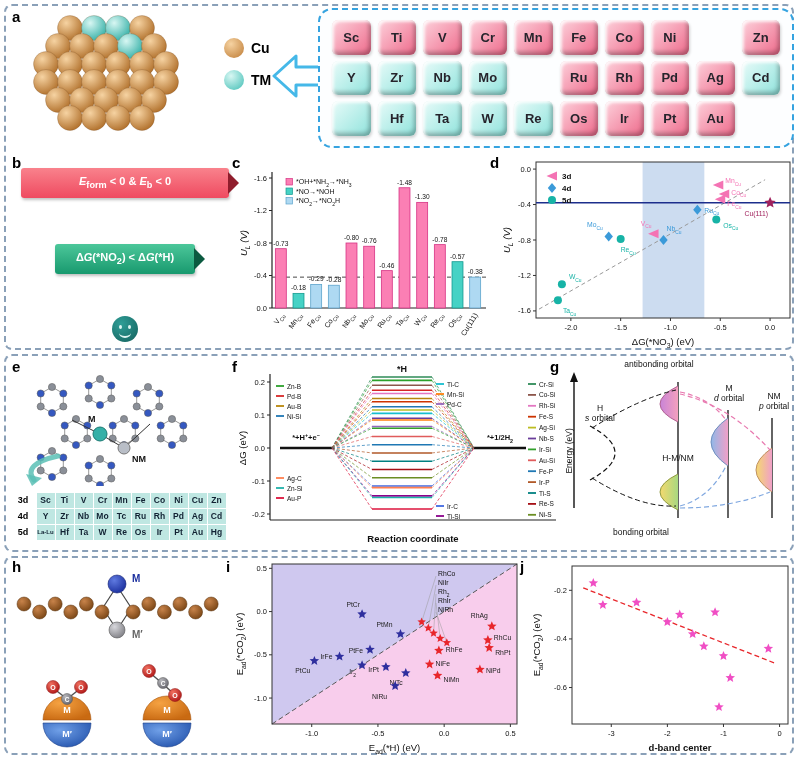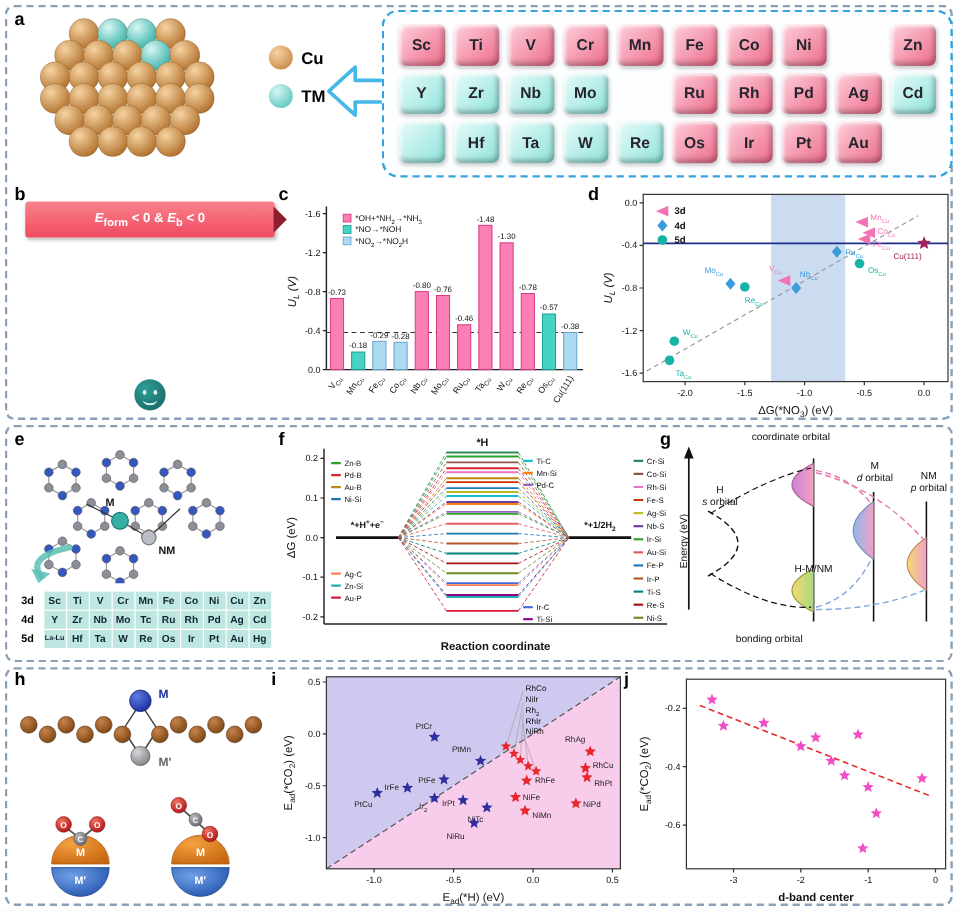--- a/index.html
+++ b/index.html
@@ -145,20 +145,24 @@
 
   <div id="funnel">
     <div id="smiley">
       <span class="eye" style="left:7px"></span>
       <span class="eye" style="left:16px"></span>
       <span class="mouth"></span>
     </div>
   <div class="band" style="left: 5px; top: 0px; width: 208px; background: linear-gradient(rgb(249, 130, 140), rgb(239, 74, 96)); align-items: center;">
         <span><i>E</i><sub>form</sub> &lt; 0 &amp; <i>E</i><sub>b</sub> &lt; 0</span>
         <i class="fold" style="border-left-color: rgb(143, 29, 44);"></i>
+      </div>
+      <div class="band" style="left: 39px; top: 76px; width: 140px; background: linear-gradient(rgb(76, 199, 154), rgb(24, 153, 110));">
+        <span>Δ<i>G</i>(*NO<sub>2</sub>) &lt; Δ<i>G</i>(*H)</span>
+        <i class="fold" style="border-left-color: rgb(11, 90, 64);"></i>
       </div>
     </div>
 
   <svg id="chart-c" class="abs" style="left:236px;top:156px" width="252" height="192">
       <line x1="36" y1="16" x2="36" y2="152" stroke="#222" stroke-width="1.2"></line>
       <line x1="36" y1="152" x2="250" y2="152" stroke="#222" stroke-width="1.2"></line>
       <line x1="33" y1="152" x2="36" y2="152" stroke="#222" stroke-width="1"></line>
       <text x="31" y="154.5" font-size="7.5" fill="#111" text-anchor="end" font-weight="normal" font-style="normal"><tspan dy="0">0.0</tspan></text>
       <line x1="33" y1="119.5" x2="36" y2="119.5" stroke="#222" stroke-width="1"></line>
       <text x="31" y="122" font-size="7.5" fill="#111" text-anchor="end" font-weight="normal" font-style="normal"><tspan dy="0">-0.4</tspan></text>
@@ -559,24 +563,24 @@
         <path d="M118,116 Q82,134 118,152" fill="url(#gBond)" stroke="#909a40" stroke-width="1"></path>
         <path d="M168,60 Q134,84 168,108" fill="url(#gMd)" stroke="#7090c0" stroke-width="1"></path>
         <path d="M212,90 Q180,112 212,134" fill="url(#gNp)" stroke="#c09060" stroke-width="1"></path>
         <path d="M32,70 Q80,40 116,32" fill="none" stroke="#111" stroke-width="1" stroke-dasharray="5,3"></path>
         <path d="M32,120 Q80,150 116,148" fill="none" stroke="#111" stroke-width="1" stroke-dasharray="5,3"></path>
         <path d="M120,34 Q150,40 166,62" fill="none" stroke="#e87ab0" stroke-width="1.2" stroke-dasharray="5,3"></path>
         <path d="M120,36 Q170,48 210,92" fill="none" stroke="#e87ab0" stroke-width="1.2" stroke-dasharray="5,3"></path>
         <path d="M120,148 Q150,140 166,108" fill="none" stroke="#80a8e0" stroke-width="1.2" stroke-dasharray="5,3"></path>
         <path d="M120,150 Q170,150 210,134" fill="none" stroke="#80a8e0" stroke-width="1.2" stroke-dasharray="5,3"></path>
       </svg>
-    <div class="glab" style="left:44px;top:2px;width:110px">coordinate orbital</div>
+    <div class="glab" style="left:44px;top:2px;width:110px">antibonding orbital</div>
     <div class="glab" style="left:31px;top:170px;width:100px">bonding orbital</div>
     <div class="glab" style="left:18px;top:46px;width:44px">H<br><i>s</i> orbital</div>
-    <div class="glab" style="left:90px;top:112px;width:56px">H-M/NM</div>
+    <div class="glab" style="left:90px;top:96px;width:56px">H-M/NM</div>
     <div class="glab" style="left:146px;top:26px;width:46px">M<br><i>d</i> orbital</div>
     <div class="glab" style="left:192px;top:34px;width:44px">NM<br><i>p</i> orbital</div>
     <div class="glab" style="left:-30px;top:88px;width:80px;transform:rotate(-90deg)">Energy (eV)</div>
   </div>
 
   <svg id="sheet-svg" class="abs" style="left:12px;top:560px" width="212" height="192">
       <defs>
         <radialGradient id="gC" cx="35%" cy="30%" r="75%">
           <stop offset="0%" stop-color="#c8834a"></stop>
           <stop offset="100%" stop-color="#7a4616"></stop>

